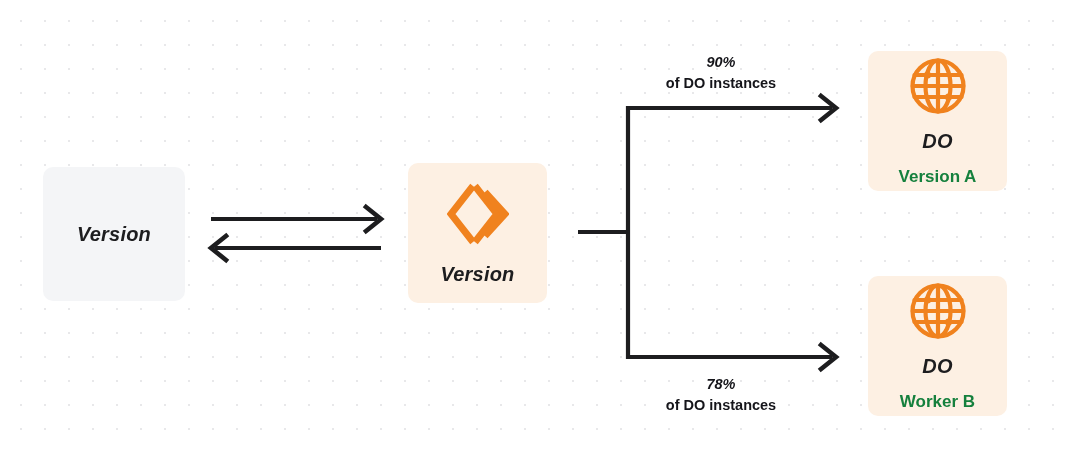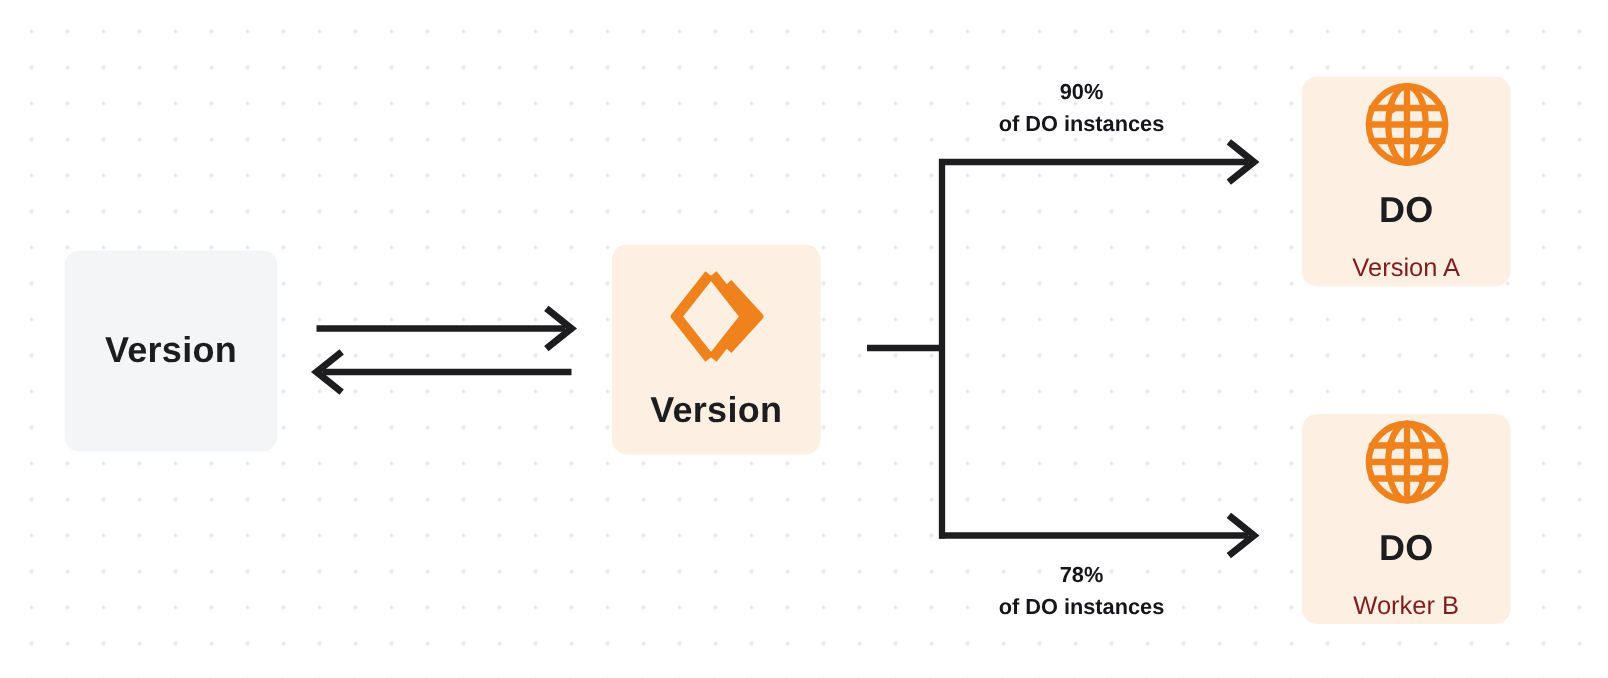--- a/index.html
+++ b/index.html
@@ -52,29 +52,30 @@
   }
   .node.do-b {
     left: 868px;
     top: 276px;
     width: 139px;
     height: 140px;
     background: #fdf0e3;
   }
 
   .node-label {
-    font-size: 24px;
+    font-size: 20px;
     font-weight: bold;
     color: #1d1d1f;
     letter-spacing: 0.2px;
+    font-style: italic;
   }
   .node-sublabel {
     font-size: 17px;
-    font-weight: normal;
-    color: #7f1d1d;
+    font-weight: bold;
+    color: #15803d;
     margin-top: 14px;
   }
   .icon-wrap {
     display: block;
     line-height: 0;
   }
   .worker .icon-wrap { margin-bottom: 16px; }
   .do-a .icon-wrap, .do-b .icon-wrap { margin-bottom: 14px; }
 
   
@@ -90,21 +91,21 @@
   
   .edge-label {
     position: absolute;
     text-align: center;
     font-size: 14.5px;
     font-weight: bold;
     color: #15151a;
     line-height: 1.42;
     white-space: nowrap;
   }
-  .edge-label .pct { display: block; }
+  .edge-label .pct { display: block; font-style: italic; }
   .edge-label .desc { display: block; }
 
   #label-top {
     left: 627px;
     top: 52px;
     width: 188px;
   }
   #label-bottom {
     left: 627px;
     top: 374px;

